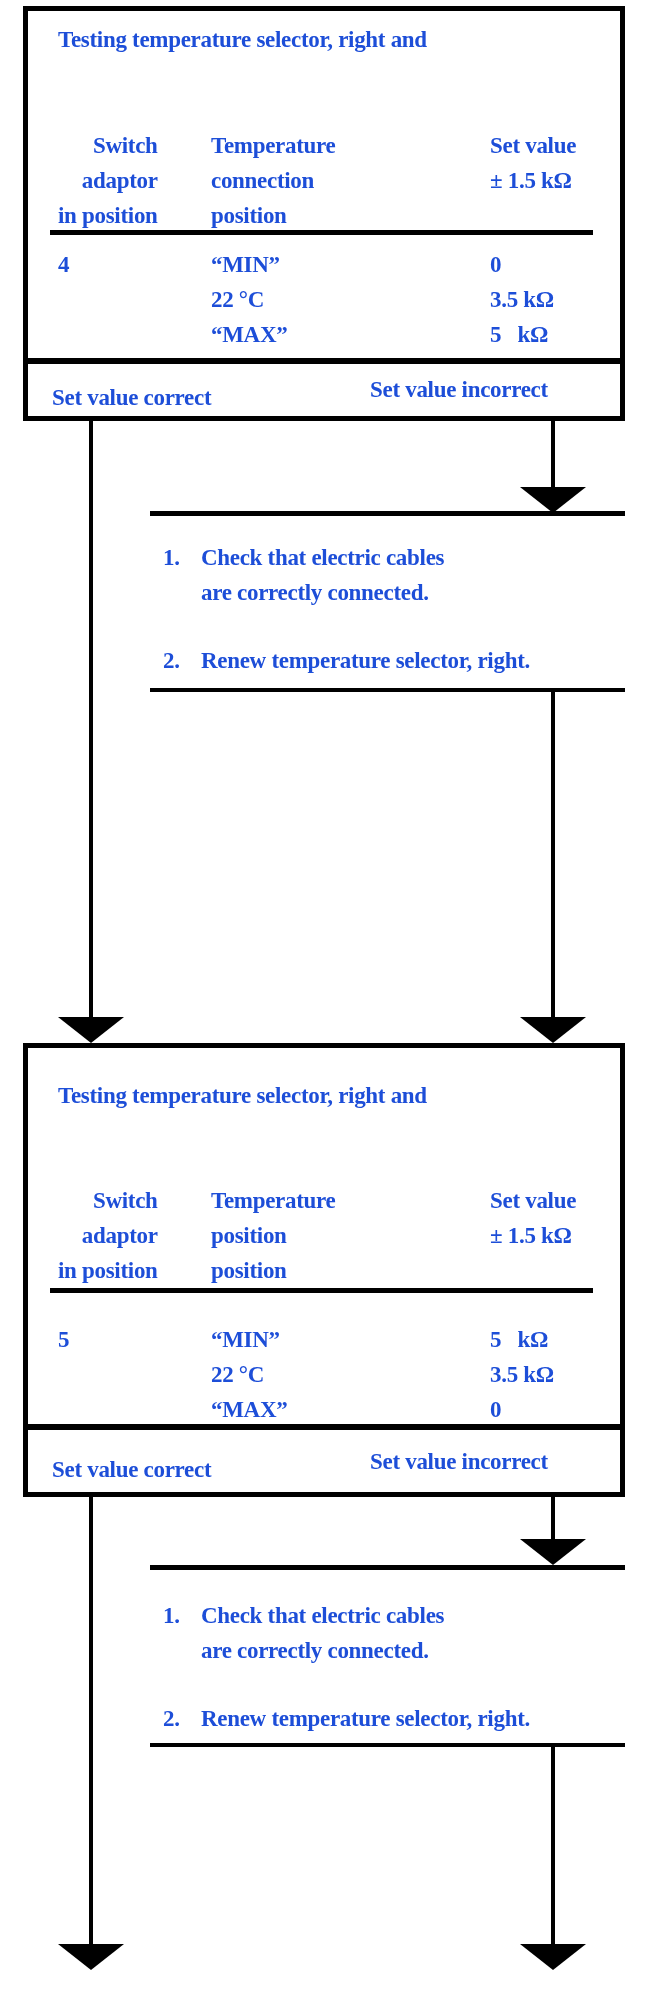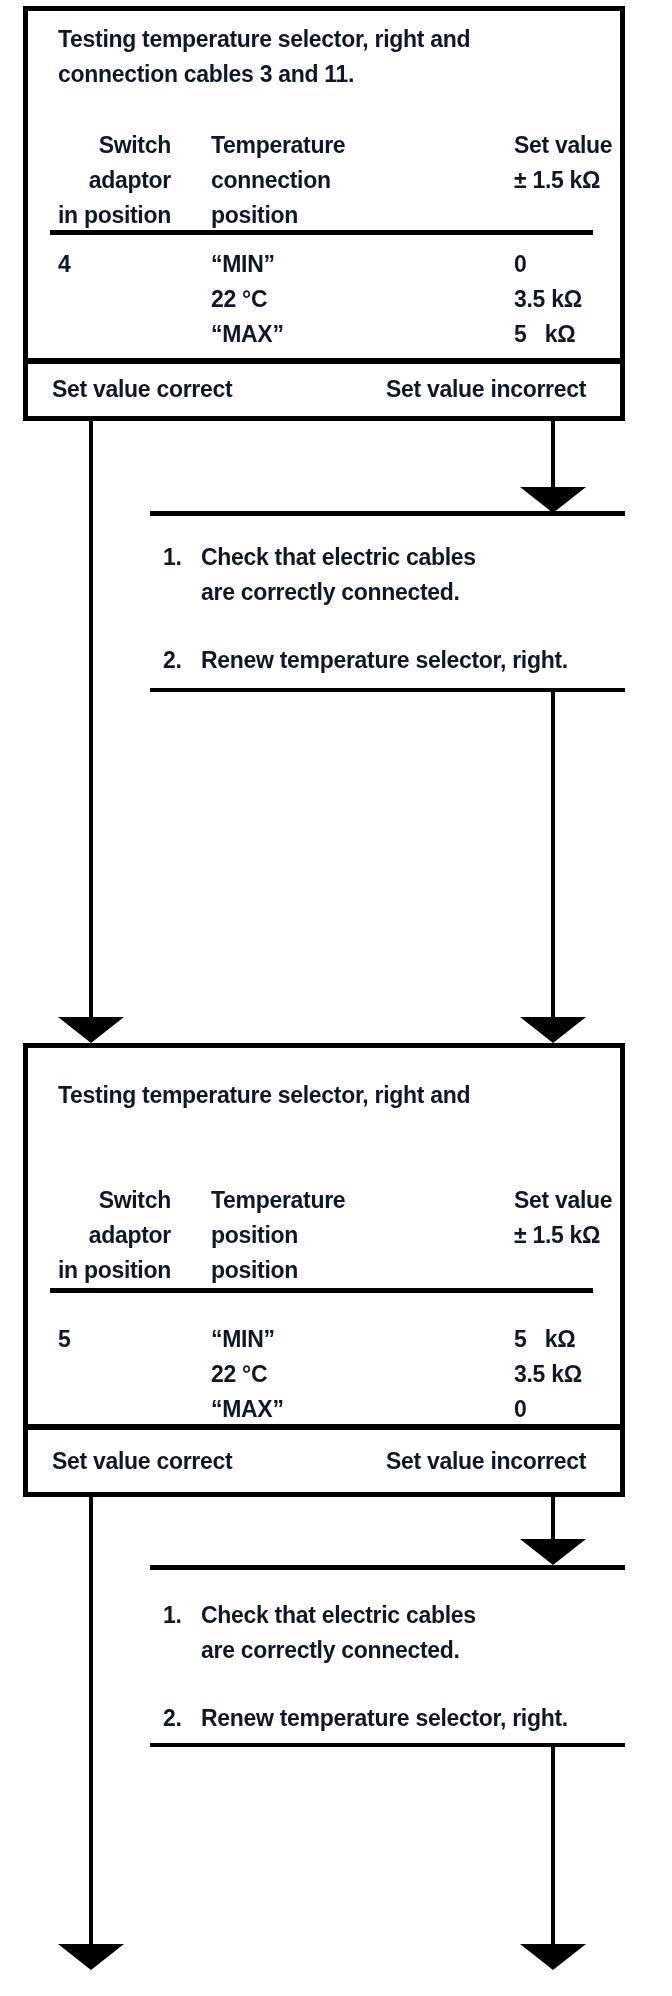--- a/index.html
+++ b/index.html
@@ -1,38 +1,38 @@
 <!DOCTYPE html>
 <html><head>
 <meta charset="utf-8">
 <style>
   html,body { margin:0; padding:0; background:#ffffff; }
   .canvas {
     position:relative; width:672px; height:1996px; background:#ffffff;
-    font-family:Liberation Sans, sans-serif; font-weight:700; color:#0f172a;
+    font-family:Liberation Serif, serif; font-weight:700; color:#1d4ed8;
     font-size:23px; letter-spacing:-0.3px; line-height:35px; overflow:hidden;
   }
   
   .stepbox { position:absolute; left:23px; width:602px; border:5px solid #000; box-sizing:border-box; background:#fff; }
   .b1 { top:6px;    height:415px; }
   .b2 { top:1043px; height:454px; }
   .stepbox > div { position:absolute; }
   .title   { left:30px; }
   .b1 .title { top:11px; } .b2 .title { top:30px; }
   .hcol1, .rows-pos1 { left:30px;text-align:right; }
   .hcol2, .rows-pos  { left:183px; }
-  .hcol3, .rows-val  { left:462px;margin-left:24px; }
+  .hcol3, .rows-val  { left:462px; }
   .b1 .hdr { top:117px; } .b2 .hdr { top:135px; }
   .hrule { left:22px; width:543px; height:5px; background:#000; }
   .b1 .hrule { top:219px; } .b2 .hrule { top:240px; }
   .b1 .rows { top:236px; } .b2 .rows { top:274px; }
   .rows-val div { white-space:pre; }
   .divider { left:0; width:592px; height:6px; background:#000; }
   .b1 .divider { top:347px; } .b2 .divider { top:376px; }
-  .out-l { left:24px; }  .out-r { left:358px; }
+  .out-l { left:24px;margin-top:8px; }  .out-r { left:342px; }
   .b1 .out-l, .b1 .out-r { top:361px; } .b2 .out-l, .b2 .out-r { top:396px; }
   
   .remedy { position:absolute; left:150px; width:475px; box-sizing:border-box;
             border-top:5px solid #000; border-bottom:4px solid #000; background:#fff; }
   .r1 { top:511px; height:181px; }
   .r2 { top:1565px; height:182px; }
   .remedy > div { position:absolute; }
   .item-no  { left:13px; }
   .item-txt { left:51px; }
   .r1 .i1 { top:24px; } .r1 .i1b { top:59px; } .r1 .i2 { top:127px; }
@@ -68,21 +68,20 @@
   <div class="speck" style="left:320px;top:22px;width:8px;"></div>
   <div class="speck" style="left:384px;top:23px;width:10px;"></div>
   <div class="speck" style="left:424px;top:22px;width:7px;height:6px;"></div>
   <div class="speck" style="left:462px;top:25px;"></div>
   <div class="speck" style="left:510px;top:23px;width:8px;"></div>
   <div class="speck" style="left:361px;top:1056px;"></div>
 
   <section class="stepbox b1">
     <div class="title">
       <div>Testing temperature selector, right and</div>
-      <div>connection cables 3 and 11.</div>
     </div>
     <div class="hdr hcol1">
       <div>Switch</div>
       <div>adaptor</div>
       <div>in position</div>
     </div>
     <div class="hdr hcol2">
       <div>Temperature</div>
       <div>connection</div>
       <div>position</div>

